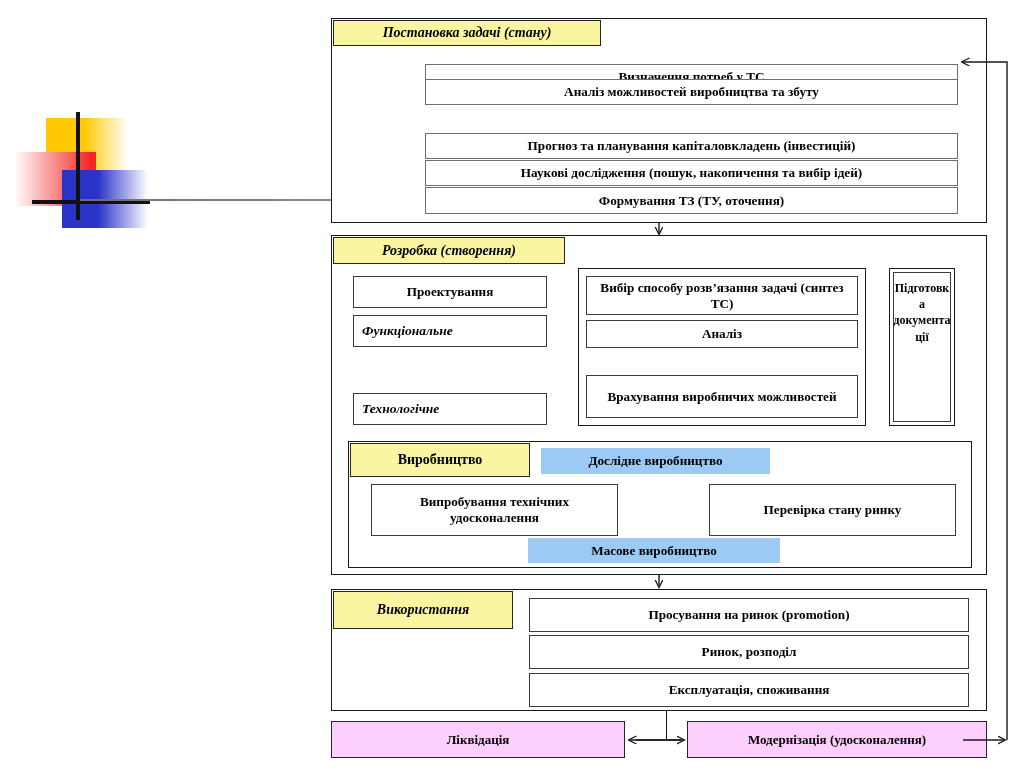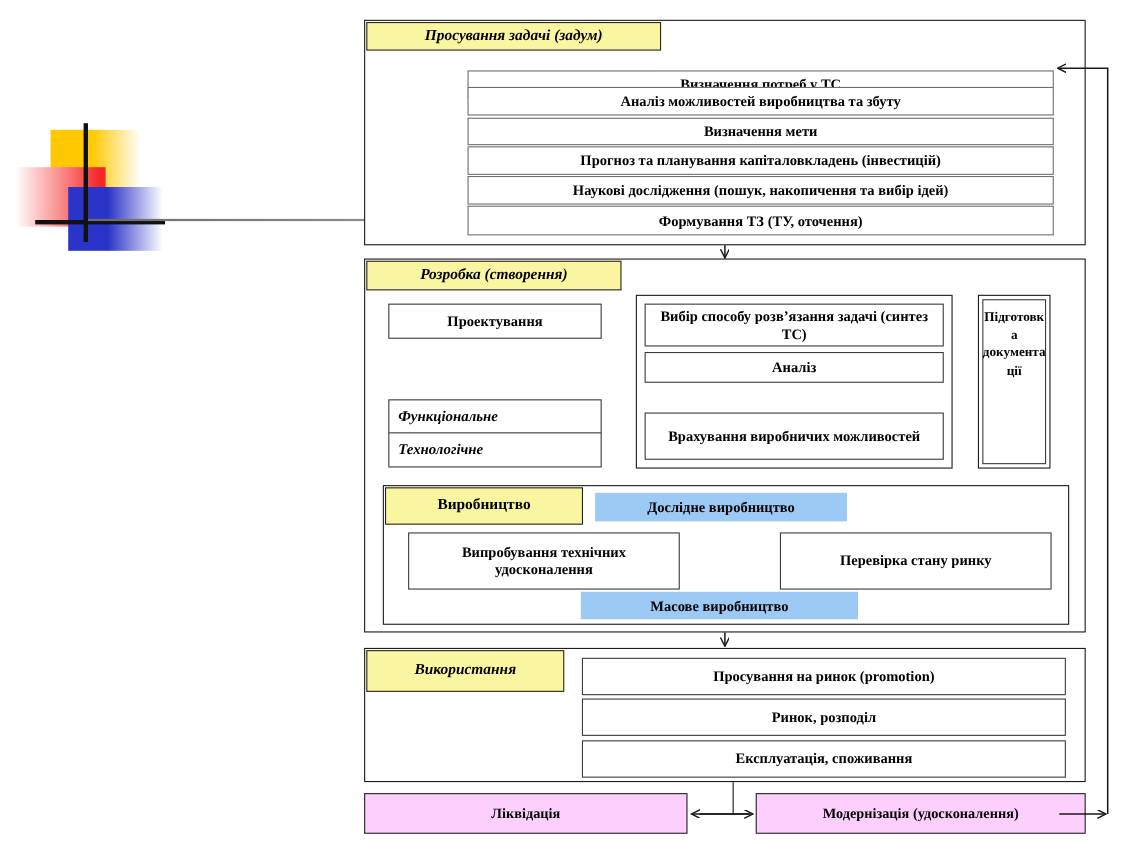--- a/index.html
+++ b/index.html
@@ -55,35 +55,34 @@
     <div class="sq yellow"></div>
     <div class="sq red"></div>
     <div class="sq blue"></div>
     <div class="vline"></div>
     <div class="hline"></div>
   </div>
   <div class="leadline"></div>
 
   <div class="obox" style="left:331px;top:18px;width:656px;height:205px;"></div>
 
-  <div class="tag yellow" style="left:333px;top:20px;width:268px;height:26px;">Просування задачі (задум)</div>
+  <div class="tag yellow" style="left:333px;top:20px;width:268px;height:26px;">Постановка задачі (стану)</div>
 
   <div class="cell" style="left:425px;top:64px;width:533px;height:25px;">Визначення  потреб  у ТС</div>
   <div class="cell" style="left:425px;top:79px;width:533px;height:26px;">Аналіз можливостей  виробництва  та збуту</div>
-  <div class="cell" style="left:425px;top:107px;width:533px;height:25px;">Визначення  мети</div>
   <div class="cell" style="left:425px;top:133px;width:533px;height:26px;">Прогноз  та планування  капіталовкладень  (інвестицій)</div>
   <div class="cell" style="left:425px;top:160px;width:533px;height:26px;">Наукові  дослідження (пошук,  накопичення  та вибір ідей)</div>
   <div class="cell" style="left:425px;top:187px;width:533px;height:27px;">Формування  ТЗ (ТУ, оточення)</div>
 
   <div class="obox" style="left:331px;top:235px;width:656px;height:340px;"></div>
 
   <div class="tag yellow" style="left:333px;top:237px;width:232px;height:27px;">Розробка (створення)</div>
 
   <div class="cell dark" style="left:353px;top:276px;width:194px;height:32px;">Проектування</div>
-  <div class="cell dark script" style="left:353px;top:315px;width:194px;height:32px;margin-top:48px;">Функціональне</div>
+  <div class="cell dark script" style="left:353px;top:315px;width:194px;height:32px;">Функціональне</div>
   <div class="cell dark script" style="left:353px;top:393px;width:194px;height:32px;">Технологічне</div>
 
   <div class="obox" style="left:578px;top:268px;width:288px;height:158px;"></div>
   <div class="cell dark" style="left:586px;top:276px;width:272px;height:39px;">Вибір способу розв’язання задачі (синтез ТС)</div>
   <div class="cell dark" style="left:586px;top:320px;width:272px;height:28px;">Аналіз</div>
   <div class="cell dark" style="left:586px;top:375px;width:272px;height:43px;">Врахування  виробничих  можливостей</div>
 
   <div class="obox" style="left:889px;top:268px;width:66px;height:158px;"></div>
   <div class="cell dark" style="left:893px;top:272px;width:58px;height:150px;align-items:flex-start;padding-top:7px;
               font-size:12px;line-height:1.35;">Підготовк а документа ції</div>

